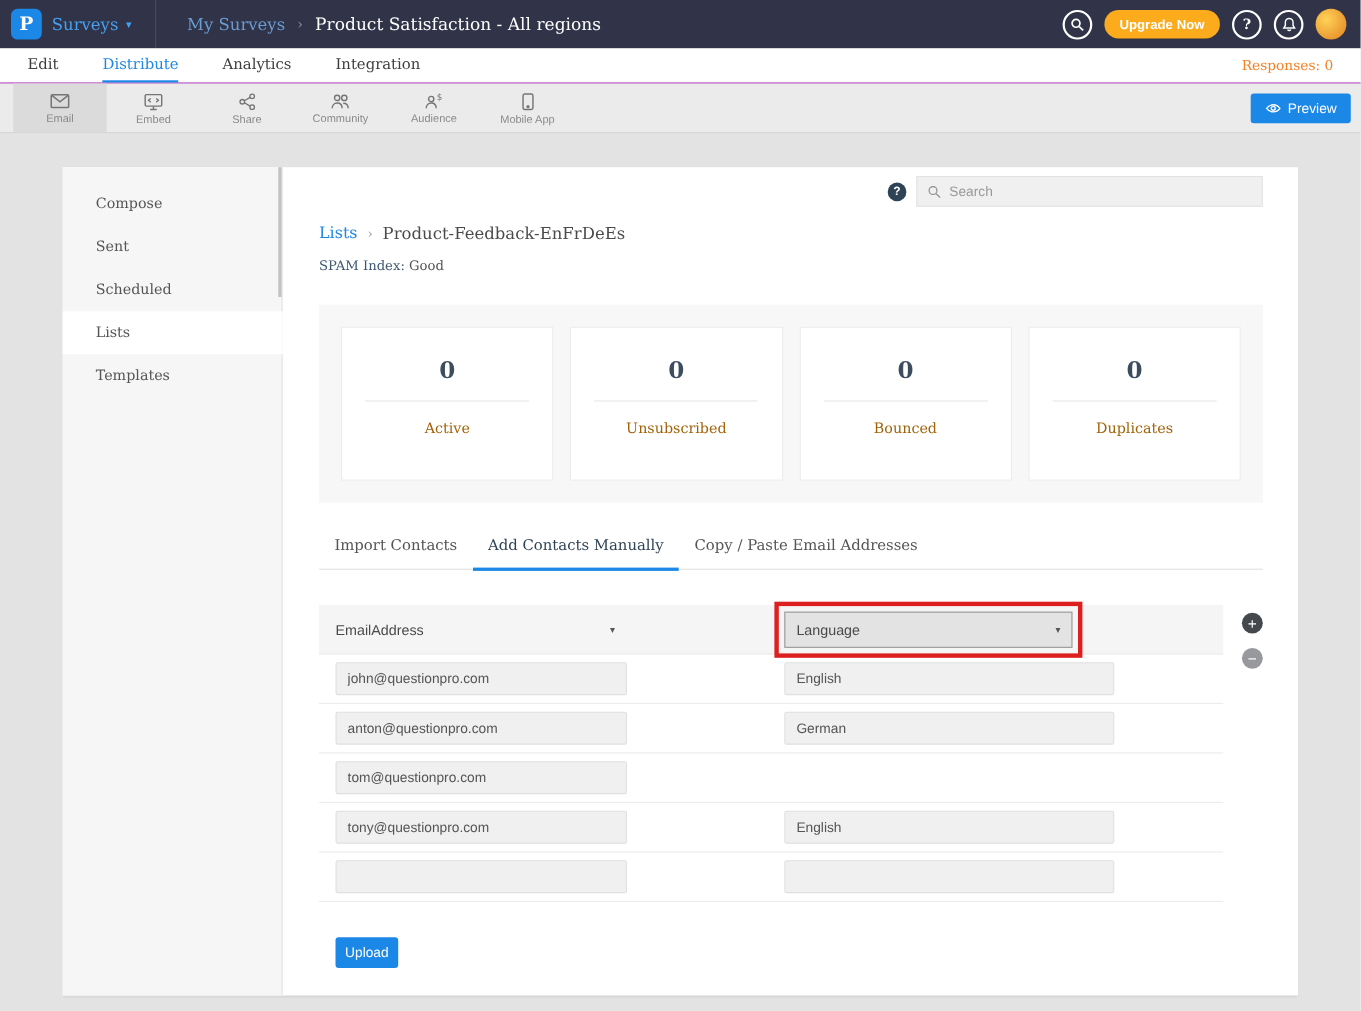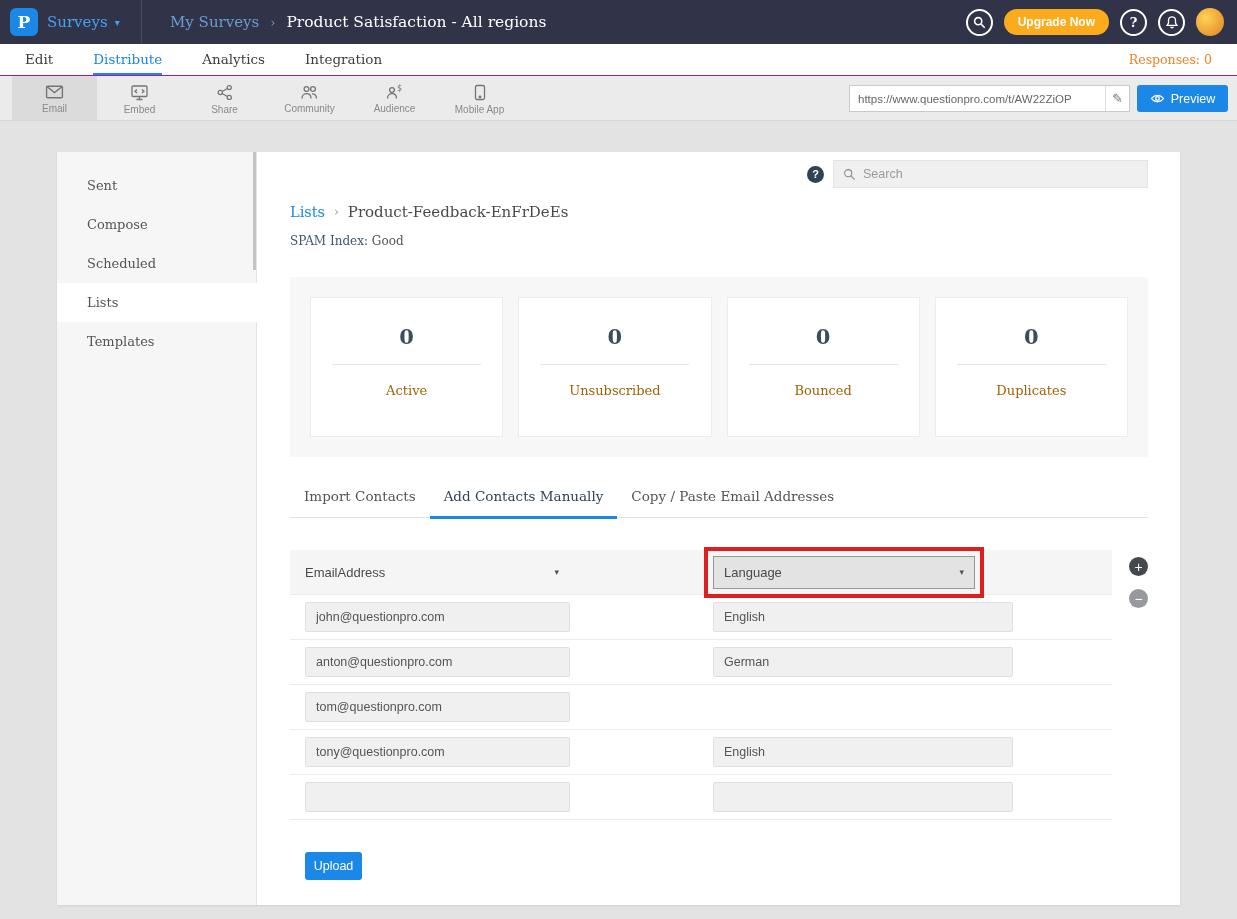--- a/index.html
+++ b/index.html
@@ -224,41 +224,35 @@
     <span class="tool-label">Audience</span>
   </div>
   <div class="tool-item">
     <svg width="12" height="17" viewBox="0 0 12 17">
       <rect x="1.5" y="1.5" width="9" height="14" rx="1.5"></rect>
       <circle cx="6" cy="13" r="0.8"></circle>
     </svg>
     <span class="tool-label">Mobile App</span>
   </div>
 
-  <div class="url-wrap">
-    <input value="https://www.questionpro.com/t/AW22ZiOP" style="">
-    <div class="pencil">
-      <span>✎</span>
-    </div>
-  </div>
   <button class="preview-btn">
     <svg width="15" height="11" viewBox="0 0 14 11">
       <path d="M1 5.5 C4 1.2 10 1.2 13 5.5 C10 9.8 4 9.8 1 5.5 Z"></path>
       <circle cx="7" cy="5.5" r="1.8"></circle>
     </svg>
     <span>Preview</span>
   </button>
 </div>
 
 <div class="workspace">
   <div class="card">
 
     <aside class="sidebar serif">
+      <div class="side-item">Compose</div>
       <div class="side-item">Sent</div>
-      <div class="side-item">Compose</div>
       <div class="side-item">Scheduled</div>
       <div class="side-item active">Lists</div>
       <div class="side-item">Templates</div>
       <div class="scroll-thumb"></div>
     </aside>
 
     <section class="content">
 
       <div class="content-top">
         <div class="help-dot">

